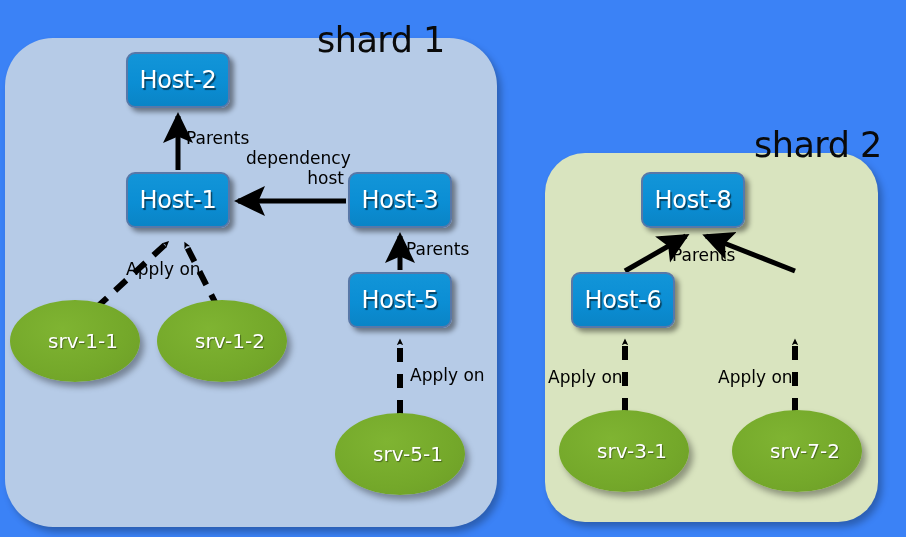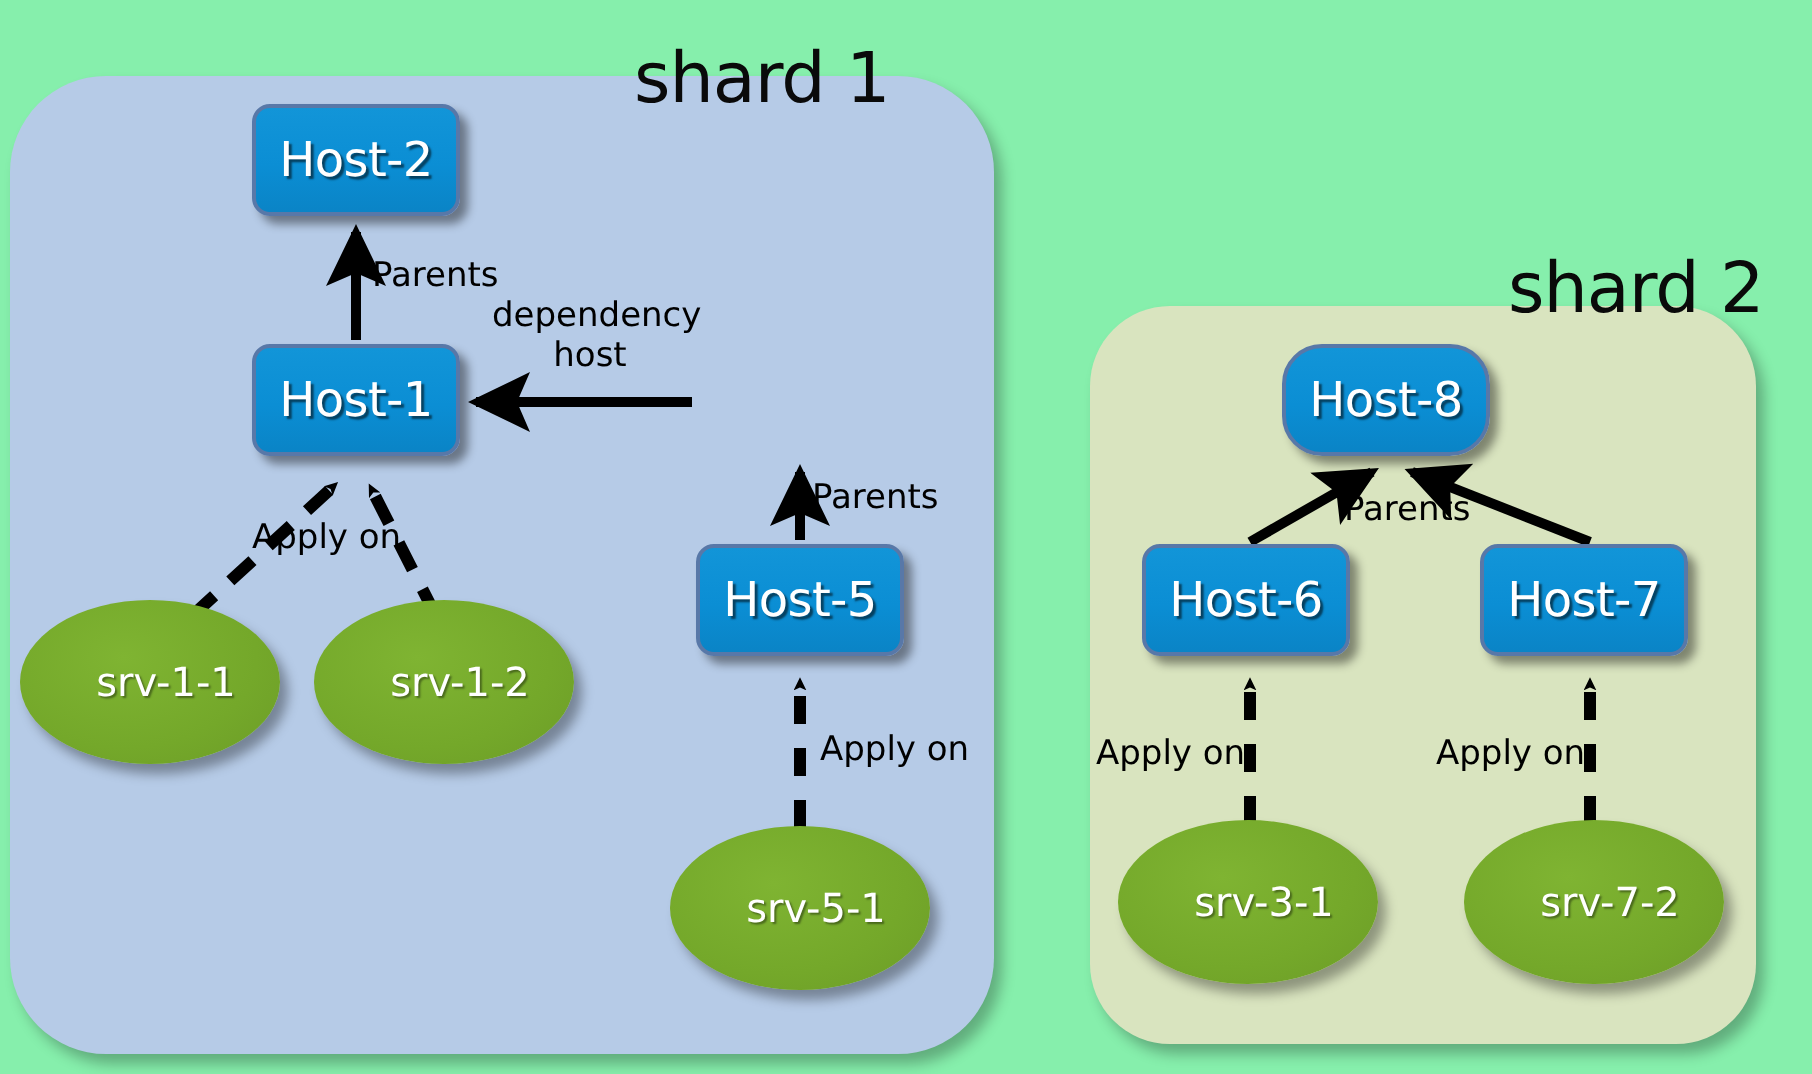--- a/index.html
+++ b/index.html
@@ -7,21 +7,21 @@
     padding: 0;
     background: #ffffff;
   }
   body {
     font-family: "DejaVu Sans", sans-serif;
   }
   #canvas {
     position: relative;
     width: 906px;
     height: 537px;
-    background: #86efac;
+    background: #3b82f6;
     overflow: hidden;
   }
   .shard {
     position: absolute;
     box-sizing: border-box;
   }
   .shard-shape {
     position: absolute;
     inset: 0;
     box-shadow: 4px 5px 7px rgba(0,0,0,0.28);
@@ -100,21 +100,21 @@
     margin-left: 16px;
   }
 
   .edge-label {
     position: absolute;
     font-size: 17px;
     color: #000000;
     font-family: "DejaVu Sans", sans-serif;
     white-space: nowrap;
     line-height: 20px;
-    text-align: center;
+    text-align: right;
   }
   svg.edges {
     position: absolute;
     left: 0;
     top: 0;
     width: 906px;
     height: 537px;
     pointer-events: none;
   }
 </style>
@@ -186,36 +186,36 @@
   <div class="shard-title" id="shard2-title">shard 2</div>
 
   <div class="host" style="left:126px; top:52px;">
     <span class="host-label">Host-2</span>
   </div>
 
   <div class="host" style="left:126px; top:172px;">
     <span class="host-label">Host-1</span>
   </div>
 
+  <div class="host" style="left:348px; top:172px;">
+    <span class="host-label">Host-3</span>
+  </div>
 
   <div class="host" style="left:348px; top:272px;">
     <span class="host-label">Host-5</span>
   </div>
 
-  <div class="host" style="left:641px; top:172px;border-radius:20px;">
+  <div class="host" style="left:641px; top:172px;">
     <span class="host-label">Host-8</span>
   </div>
 
   <div class="host" style="left:571px; top:272px;">
     <span class="host-label">Host-6</span>
   </div>
 
-  <div class="host" style="left:740px; top:272px;">
-    <span class="host-label">Host-7</span>
-  </div>
 
   <div class="srv" style="left:10px; top:300px;">
     <span class="srv-label">srv-1-1</span>
   </div>
 
   <div class="srv" style="left:157px; top:300px;">
     <span class="srv-label">srv-1-2</span>
   </div>
 
   <div class="srv" style="left:335px; top:413px;">

